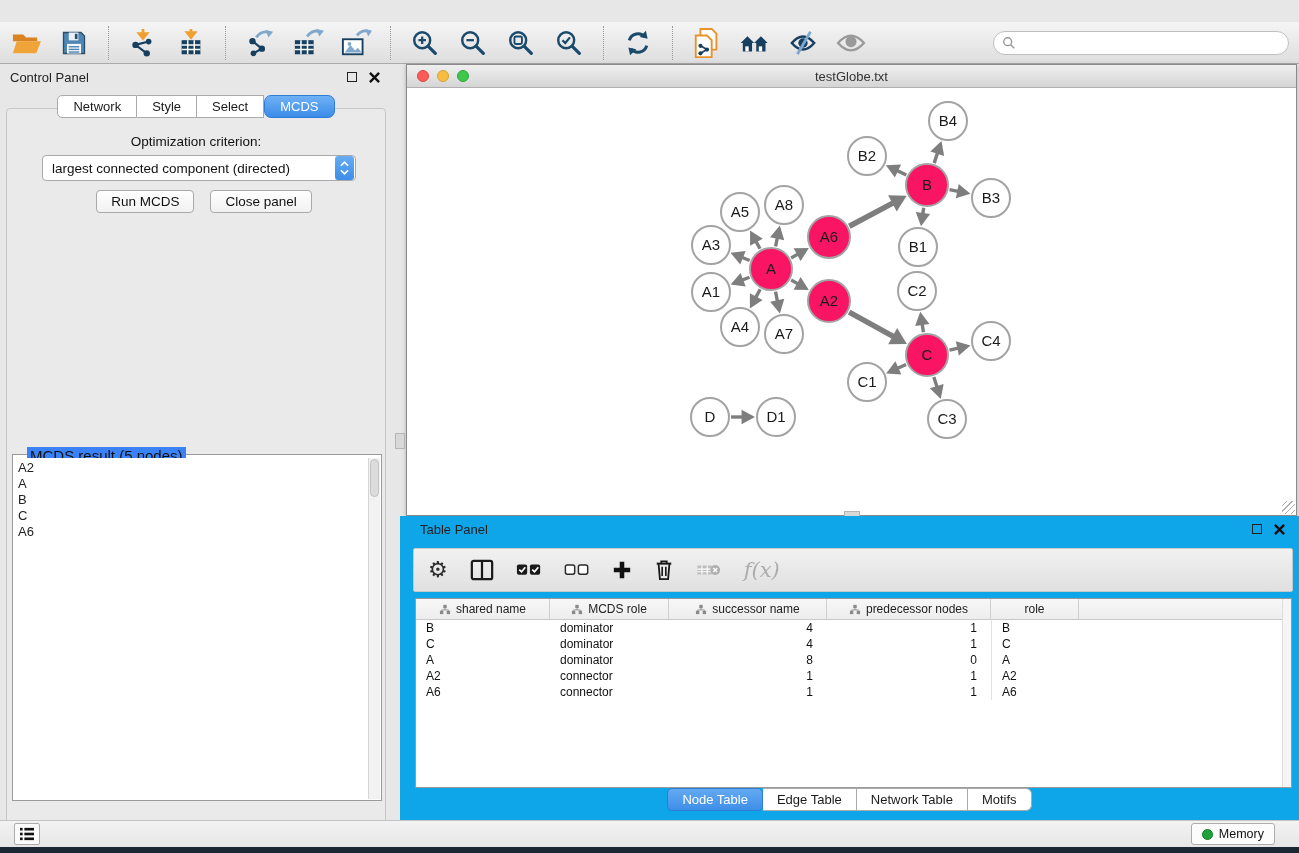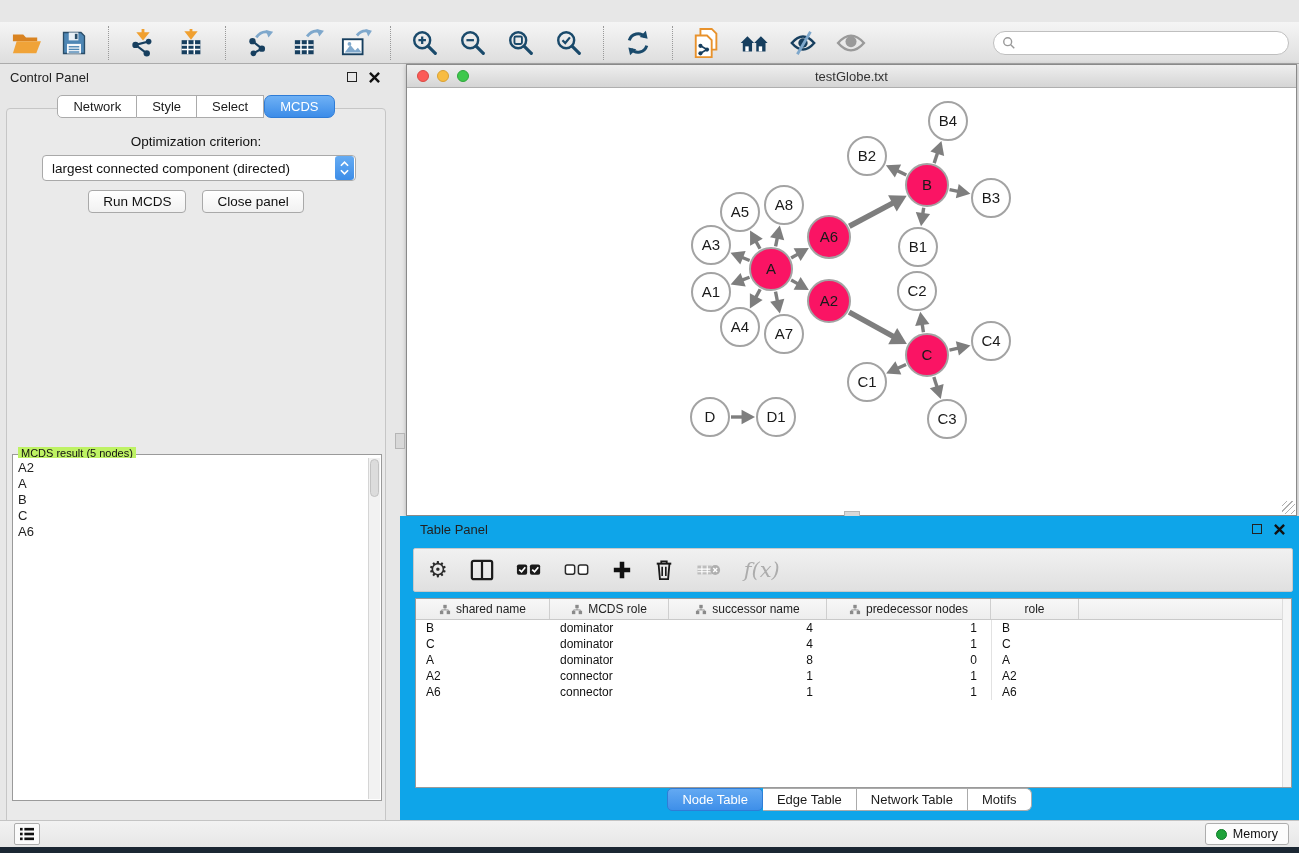--- a/index.html
+++ b/index.html
@@ -42,26 +42,26 @@
     font-size:13px; display:flex; align-items:center; color:#1a1a1a; }
   .cp-tab:first-child { border-left:1px solid #ABABAB; border-radius:5px 0 0 5px; }
   .cp-tab:last-child { border-radius:0 5px 5px 0; }
   .cp-tab.active { background:linear-gradient(#6FB1F5,#3C8CE8); color:#fff; border:1px solid #2F7CD6; border-radius:7px; }
   .opt-label { position:absolute; left:0; top:70px; width:392px; text-align:center; font-size:13.5px; color:#111; }
   .dropdown { position:absolute; left:42px; top:91px; width:314px; height:26px; background:#fff;
     border:1px solid #A9A9A9; border-radius:4px; display:flex; align-items:center; }
   .dropdown .dd-text { flex:1; font-size:13.5px; padding-left:9px; color:#111; white-space:nowrap; }
   .dd-stepper { width:19px; height:24px; border-radius:3px; margin-right:1px;
     background:linear-gradient(#66ACF3,#3D8DE8); display:flex; flex-direction:column; align-items:center; justify-content:center; gap:2px; }
-  .btn-row { position:absolute; left:0; top:126px; width:392px; display:flex; justify-content:center; gap:16px; }
+  .btn-row { position:absolute; left:8px; top:126px; width:392px; display:flex; justify-content:center; gap:16px; }
   .cbtn { height:23px; padding:0 14px; background:linear-gradient(#FFFFFF,#F1F1F1); border:1px solid #A9A9A9;
     border-radius:4px; font-size:13.5px; font-family:"Liberation Sans",sans-serif; color:#111; }
   .result-fieldset { position:absolute; left:12px; top:390px; width:370px; height:347px;
     border:1px solid #9A9A9A; background:#fff; }
-  .result-legend { position:absolute; top:-8px; left:5px; background:#bef264; padding:0 3px; font-size:11px; color:#111; }
+  .result-legend { position:absolute; top:-8px; left:14px; background:#3b82f6; padding:0 3px; font-size:15px; color:#111; }
   .result-list { position:absolute; left:1px; right:13px; top:3px; bottom:1px; background:#fff;
     font-size:13px; line-height:16px; padding:2px 4px; overflow:hidden; }
   .result-scroll { position:absolute; right:1px; top:3px; bottom:1px; width:12px; background:#F2F2F2; border-left:1px solid #D5D5D5; }
   .result-scroll .thumb { position:absolute; left:1px; right:1px; top:1px; height:38px; background:#DCDCDC; border:1px solid #C2C2C2; border-radius:5px; }
 
   
   .net-window { position:absolute; left:406px; top:64px; width:891px; height:452px;
     border:1px solid #8A8A8A; background:#fff; box-shadow:0 1px 4px rgba(0,0,0,0.25); }
   .net-titlebar { height:23px; background:linear-gradient(#EFEFEF,#D5D5D5); border-bottom:1px solid #AFAFAF;
     display:flex; align-items:center; position:relative; }
@@ -100,21 +100,21 @@
   .tt-tab:last-child { border-radius:0 6px 6px 0; }
   .tt-tab.active { background:linear-gradient(#63A9F2,#3E8FE9); color:#fff; border:1px solid #2F7CD6; border-radius:5px; }
 
   
   .status-bar { position:absolute; left:0; top:820px; width:1299px; height:27px;
     background:linear-gradient(#F2F2F2,#E7E7E7); border-top:1px solid #C4C4C4;
     display:flex; align-items:center; padding:0 8px; }
   .list-btn { width:26px; height:22px; background:#FBFBFB; border:1px solid #ADADAD; border-radius:2px;
     display:flex; align-items:center; justify-content:center; margin-left:6px; }
   .memory-btn { margin-left:auto; height:22px; background:#FCFCFC; border:1px solid #ADADAD; border-radius:3px;
-    display:flex; align-items:center; gap:6px; padding:9px 10px; font-size:12.5px; color:#111; margin-right:2px; }
+    display:flex; align-items:center; gap:6px; padding:9px 10px; font-size:12.5px; color:#111; margin-right:16px; }
   .mem-dot { width:11px; height:11px; border-radius:50%; background:#1EA23A; border:1px solid #0F7D28; }
   .desktop-strip { position:absolute; left:0; top:847px; width:1299px; height:6px; background:#1B2733; }
 </style>
 </head>
 <body>
 
 <div class="app">
 
 
   <div class="toolbar">

